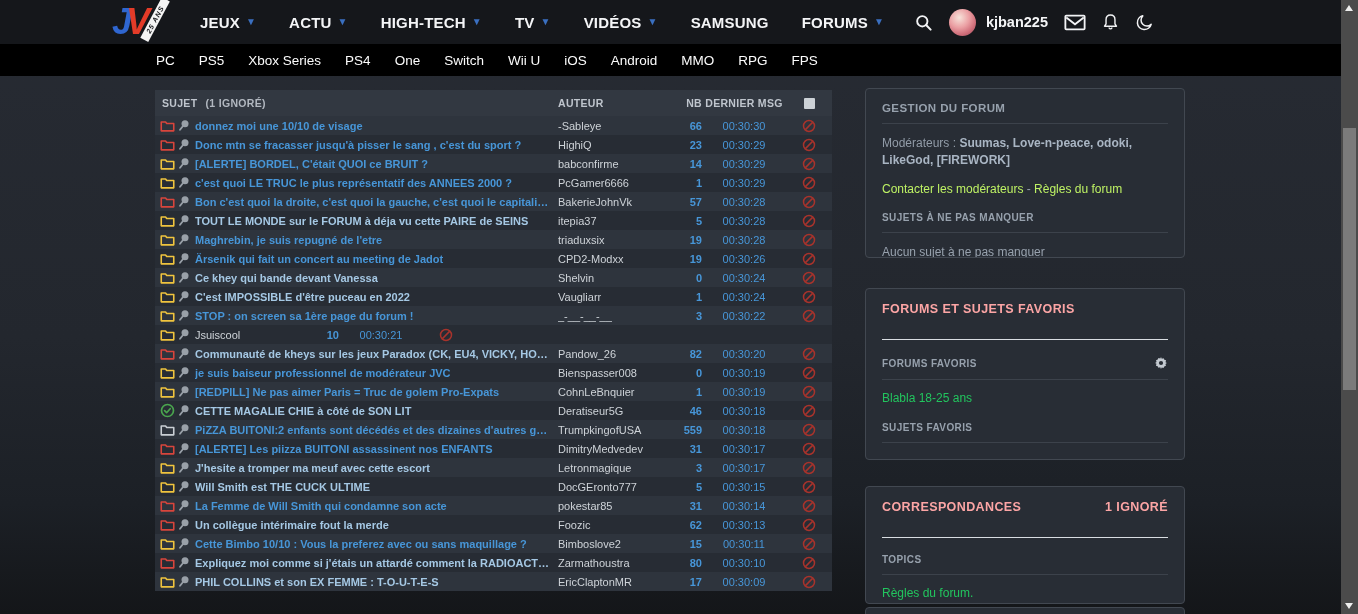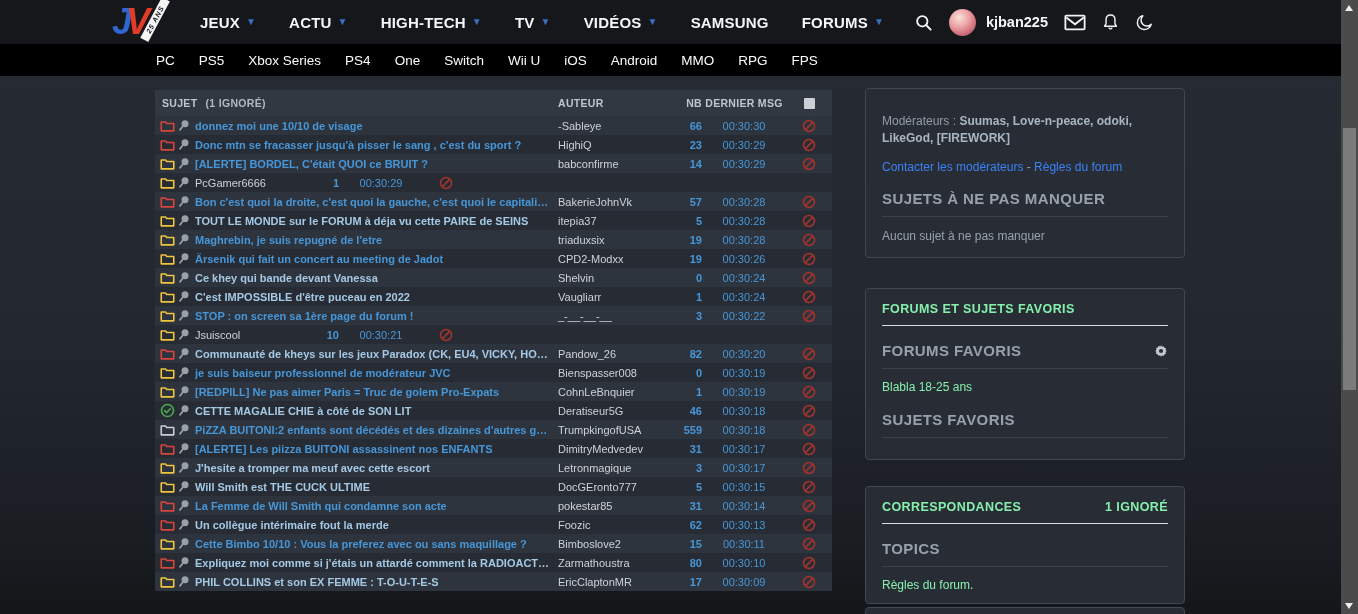--- a/index.html
+++ b/index.html
@@ -54,30 +54,30 @@
   .c-author { width:112px; flex:none; color:#ced3d8; overflow:hidden; white-space:nowrap; }
   .c-nb { width:32px; flex:none; text-align:right; color:var(--accent_link_blue); font-weight:bold; }
   .c-time { width:84px; flex:none; text-align:center; color:var(--accent_link_blue); cursor:pointer; text-decoration:none; }
   .c-ignore { width:46px; flex:none; display:flex; justify-content:center; cursor:pointer; }
 
   
   .panel { position:absolute; left:865px; width:320px; background:#282d35;
     border:1px solid #424851; border-radius:4px; padding:13px 16px; overflow:hidden; }
   .p-head-gray { color:#97a1ad; font-size:11.5px; font-weight:bold; letter-spacing:.4px;
     padding-bottom:9px; border-bottom:1px solid #3c424b; }
-  .p-head-white { color:#86efac; font-size:12.5px; font-weight:bold; letter-spacing:.4px;
-    padding-bottom:9px; border-bottom:1px solid #d9dde2; display:flex; justify-content:space-between; }
-  .p-sub { color:#97a1ad; font-size:15px; font-weight:bold; letter-spacing:.4px; margin-top:16px;
+  .p-head-white { color:#fca5a5; font-size:12.5px; font-weight:bold; letter-spacing:.4px;
+    padding-bottom:23px; border-bottom:1px solid #d9dde2; display:flex; justify-content:space-between; }
+  .p-sub { color:#97a1ad; font-size:10px; font-weight:bold; letter-spacing:.4px; margin-top:16px;
     padding-bottom:9px; border-bottom:1px solid #3c424b; display:flex; justify-content:space-between; align-items:center; }
   .p-text { color:#97a1ad; font-size:12px; margin-top:11px; line-height:1.45; }
-  .p-link { color:#86efac; font-size:12px; margin-top:11px; display:inline-block; cursor:pointer; text-decoration:none; }
+  .p-link { color:#22c55e; font-size:12px; margin-top:11px; display:inline-block; cursor:pointer; text-decoration:none; }
   .mods-label { color:#929ca8; }
   .mods-names { color:#a9b5c3; font-weight:bold; cursor:pointer; }
   .contact-row { margin-top:12px; font-size:12px; color:#99a3af; }
-  .contact-row a { color:#3b82f6; cursor:pointer; text-decoration:none; }
+  .contact-row a { color:#bef264; cursor:pointer; text-decoration:none; }
   .gear { cursor:pointer; display:flex; }
 
   
   .scrollbar { position:absolute; right:0; top:0; width:17px; height:614px; background:#4b4b4b; z-index:20; }
   .sb-thumb { position:absolute; left:2px; width:13px; top:128px; height:262px; background:#7b7b7b; cursor:pointer; }
   .sb-up { position:absolute; top:5px; left:4px; width:0; height:0; cursor:pointer;
     border-left:4.5px solid transparent; border-right:4.5px solid transparent; border-bottom:6px solid #eee; }
   .sb-down { position:absolute; bottom:5px; left:4px; width:0; height:0; cursor:pointer;
     border-left:4.5px solid transparent; border-right:4.5px solid transparent; border-top:6px solid #eee; }
 </style>
@@ -260,20 +260,21 @@
               <path d="M1.3 12.7V3.2h4.6l1.3 1.7h7.5v7.8z" fill="none" stroke="#f0c43e" stroke-width="1.7" stroke-linejoin="round"></path>
             </svg>
           </span>
           <span class="ticon">
             <svg width="12" height="13" viewBox="0 0 13 14">
               <circle cx="7.6" cy="5.2" r="3.8" fill="#99a0a8"></circle>
               <line x1="4.8" y1="8.3" x2="2.2" y2="11.6" stroke="#99a0a8" stroke-width="2" stroke-linecap="round"></line>
             </svg>
           </span>
         </span>
+        <a class="c-title">c'est quoi LE TRUC le plus représentatif des ANNEES 2000 ?</a>
         <span class="c-author">PcGamer6666</span>
         <span class="c-nb">1</span>
         <a class="c-time">00:30:29</a>
         <span class="c-ignore">
           <svg width="14" height="14" viewBox="0 0 14 14">
             <circle cx="7" cy="7" r="5.5" fill="none" stroke="#a8332c" stroke-width="1.5"></circle>
             <line x1="3.4" y1="10.6" x2="10.6" y2="3.4" stroke="#a8332c" stroke-width="1.5"></line>
           </svg>
         </span>
       </div>
@@ -799,20 +800,21 @@
           <svg width="14" height="14" viewBox="0 0 14 14">
             <circle cx="7" cy="7" r="5.5" fill="none" stroke="#a8332c" stroke-width="1.5"></circle>
             <line x1="3.4" y1="10.6" x2="10.6" y2="3.4" stroke="#a8332c" stroke-width="1.5"></line>
           </svg>
         </span>
       </div>
     </div>
 </main>
 
 <aside class="panel" style="top:88px; height:170px;">
+  <div class="p-head-gray">GESTION DU FORUM</div>
   <div class="p-text">
     <span class="mods-label">Modérateurs : </span><span class="mods-names">Suumas, Love-n-peace, odoki, LikeGod, [FIREWORK]</span>
   </div>
   <div class="contact-row">
     <a>Contacter les modérateurs</a><span> - </span><a>Règles du forum</a>
   </div>
   <div class="p-sub">SUJETS À NE PAS MANQUER</div>
   <div class="p-text">Aucun sujet à ne pas manquer</div>
 </aside>
 

